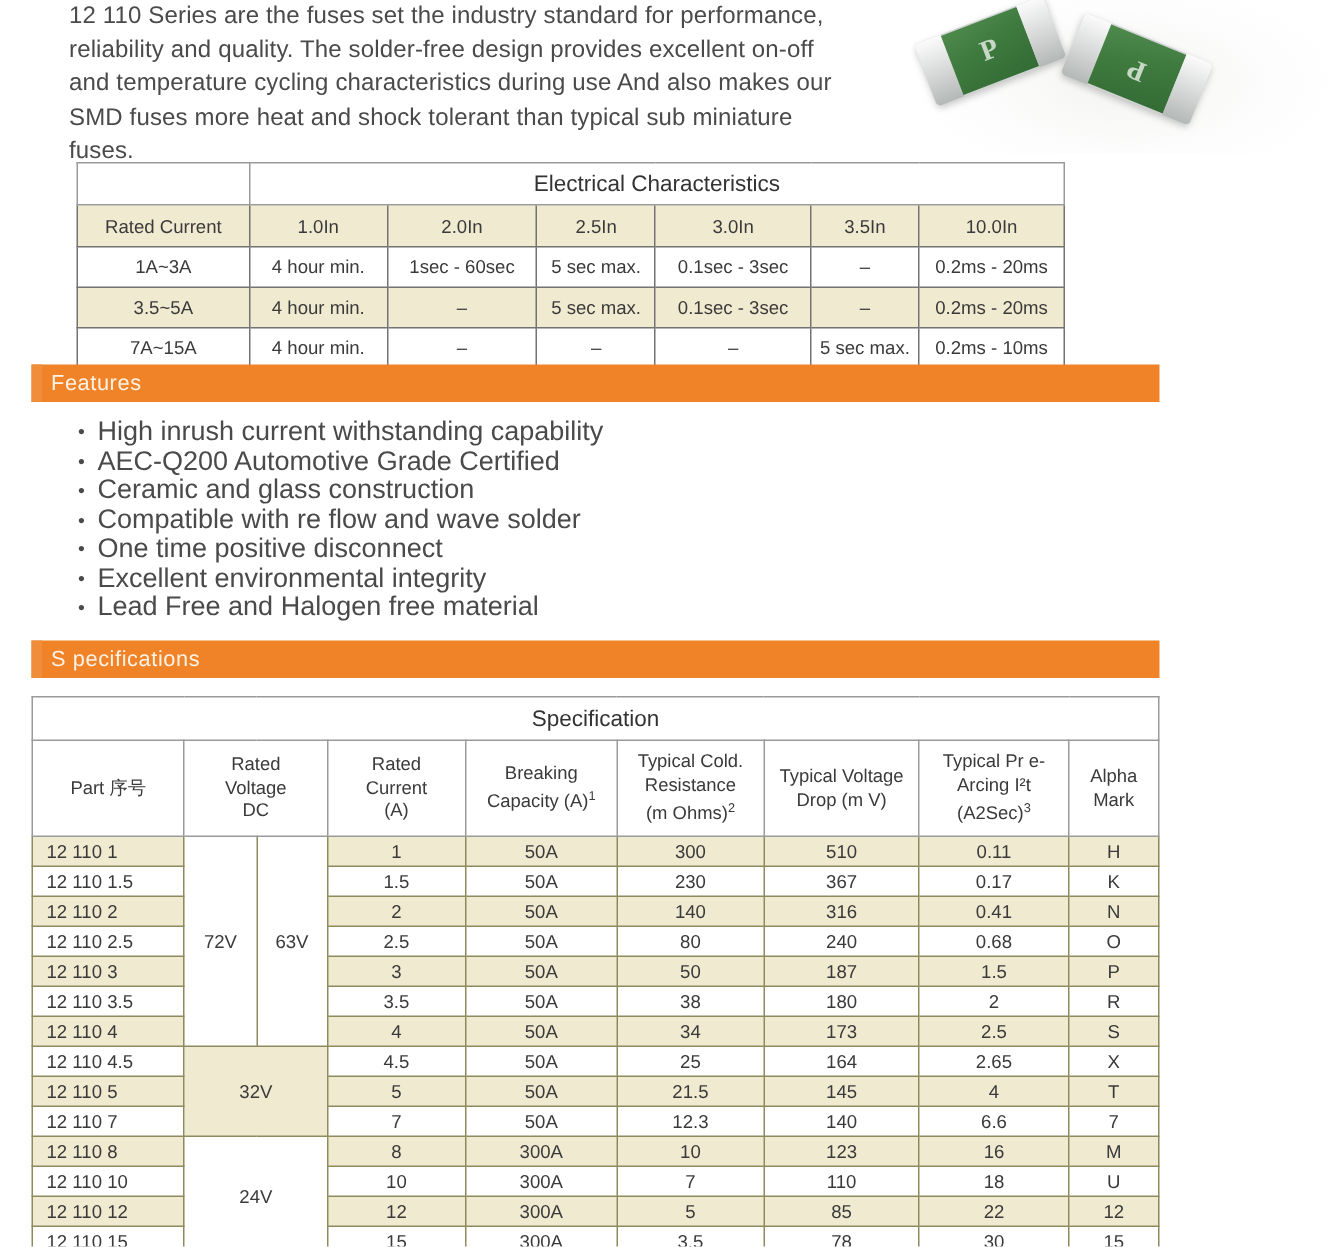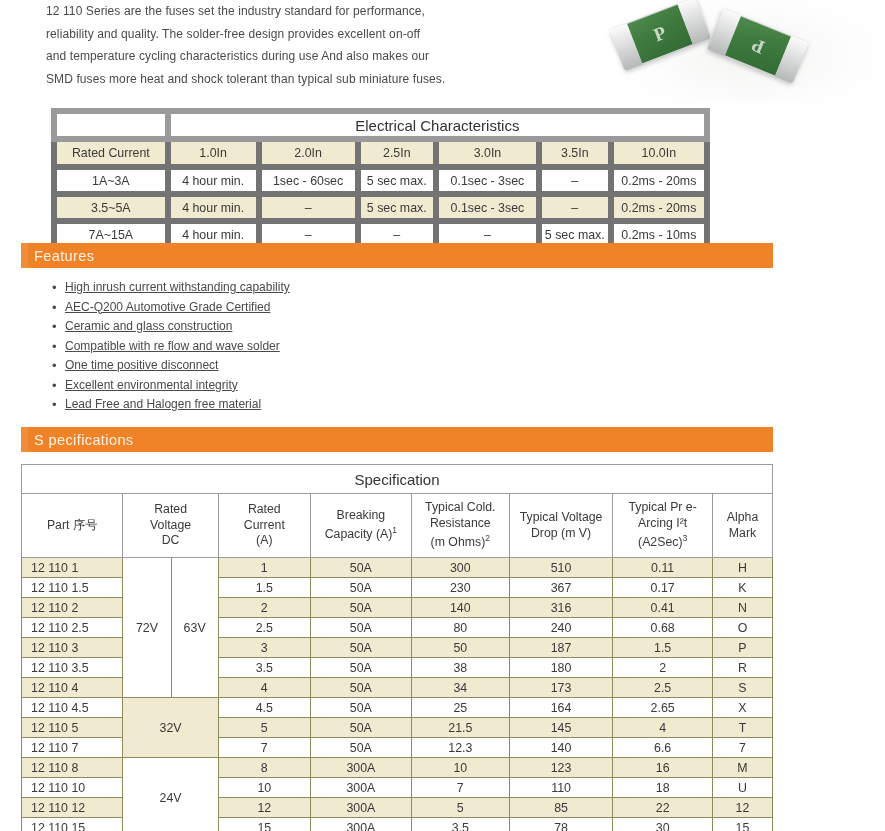--- a/index.html
+++ b/index.html
@@ -10,21 +10,21 @@
     font-family: "Liberation Sans", sans-serif;
     color: #3b3b3b;
     position: relative;
     overflow: hidden;
   }
 
   
   .intro {
     position: absolute;
     left: 46px; top: 0px; width: 520px;
-    font-size: 12px;
+    font-size: 16px;
     line-height: 22.5px;
     color: #4a4a4a;
     letter-spacing: .1px;
   }
   .intro p { margin: 0; }
 
   
   .photo {
     position: absolute;
     left: 600px; top: 0px;
@@ -73,21 +73,21 @@
   td, th { font-weight: normal; }
 
   
   .ec-table {
     position: absolute;
     left: 51px; top: 108px;
     width: 659px;
     font-size: 12.4px;
   }
   .ec-table td {
-    border: 6px solid #737373;
+    border: 1px solid #737373;
     text-align: center;
     padding: 0;
     height: 27px;
     color: #3a3a3a;
     white-space: nowrap;
   }
   .ec-table tr.title-row td.blank { border-color: #9a9a9a; background:#fff; }
   .ec-table tr.title-row td.title {
     background: #ffffff;
     font-size: 15px;
@@ -129,23 +129,22 @@
   }
   #features-bar { left: 21px; top: 243px; width: 752px; }
   #specs-bar    { left: 21px; top: 427px; width: 752px; }
 
   
   .feat-list {
     position: absolute;
     left: 52px; top: 278px;
     margin: 0; padding: 0;
     list-style: none;
-    font-size: 12px;
+    font-size: 18px;
     color: #4a4a4a;
-    text-decoration: underline;
   }
   .feat-list li {
     height: 19.5px;
     line-height: 19.5px;
     padding-left: 13px;
     position: relative;
     white-space: nowrap;
   }
   .feat-list li::before {
     content: "\2022";

